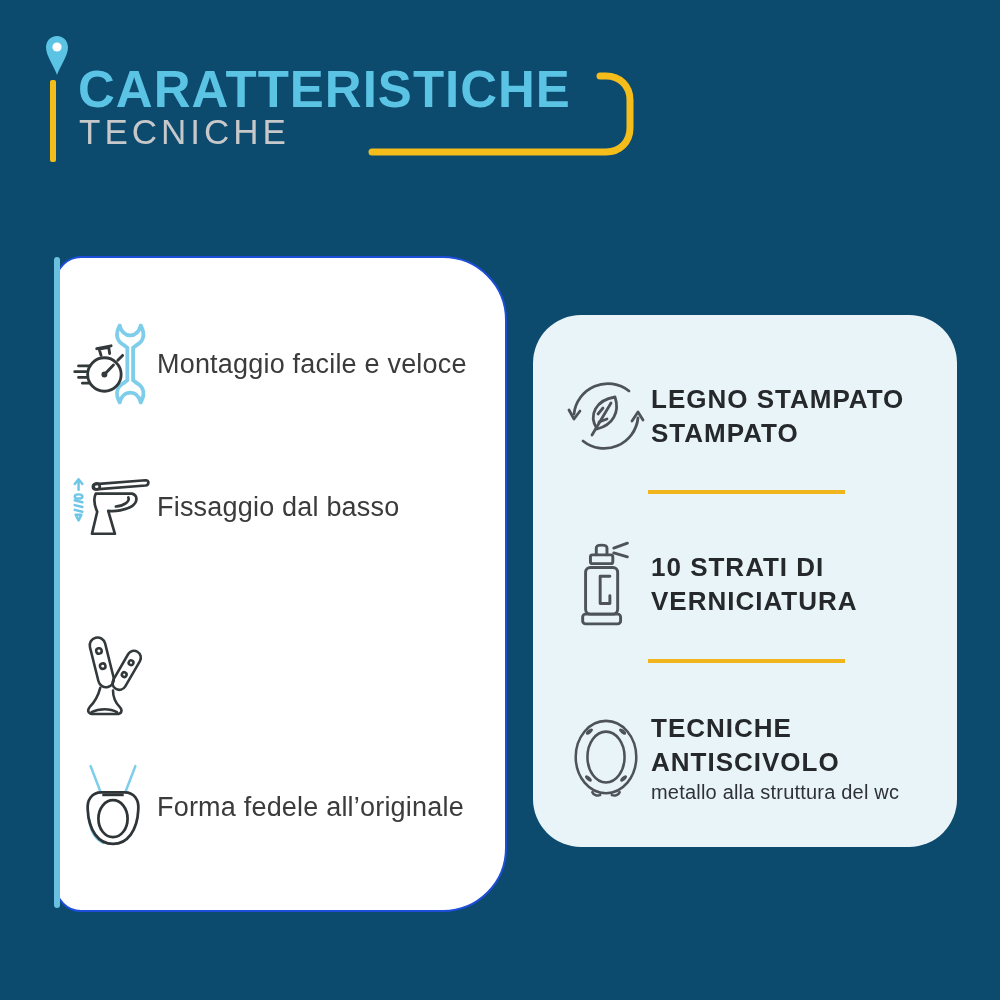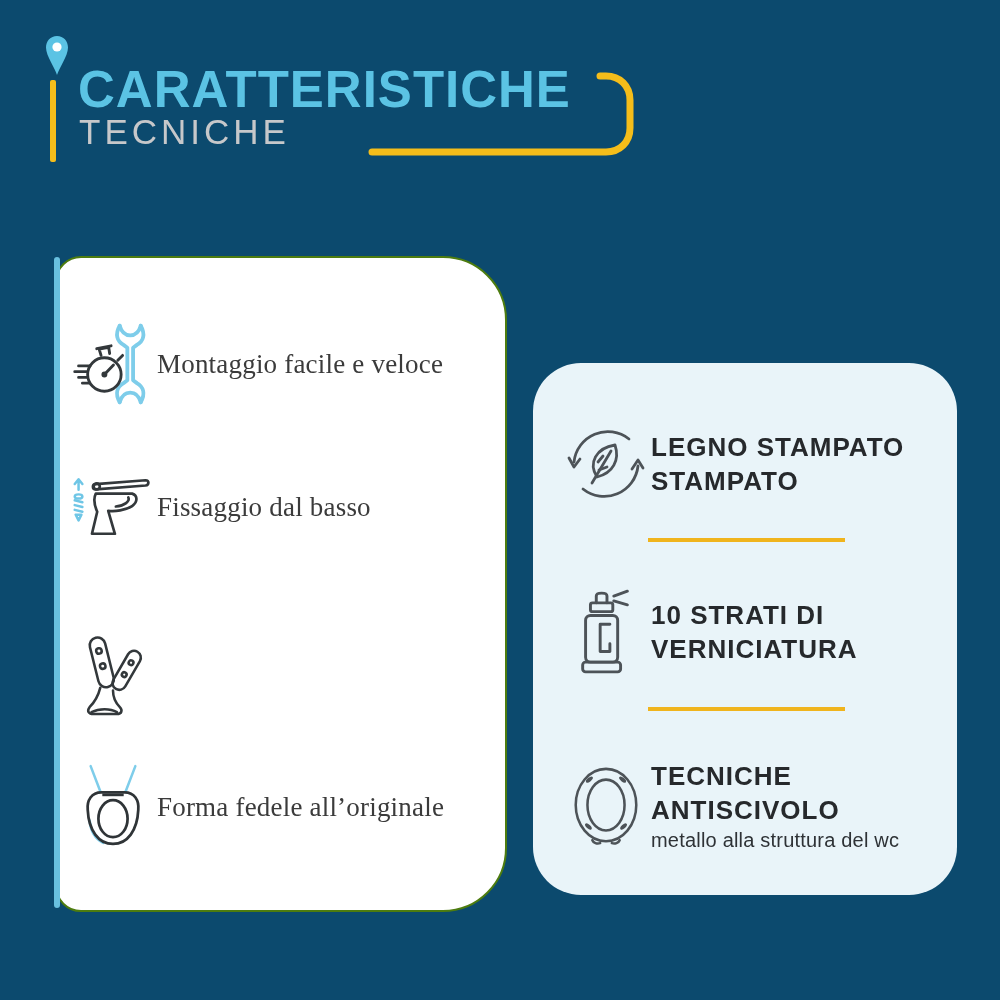--- a/index.html
+++ b/index.html
@@ -12,31 +12,31 @@
   .accent-vline { position:absolute; left:50px; top:80px; width:6px; height:82px;
                   background:#F5BD1A; border-radius:2px; }
   .title-main { position:absolute; left:78px; top:60px; font-size:51px; font-weight:800;
                 color:#5BC3E4; letter-spacing:1px; white-space:nowrap; }
   .title-sub  { position:absolute; left:79px; top:112px; font-size:35px; font-weight:400;
                 color:#C7C8CA; letter-spacing:4px; white-space:nowrap; }
   .title-bracket { position:absolute; left:366px; top:66px; width:272px; height:98px; }
 
   
   .left-panel { position:absolute; left:55px; top:256px; width:452px; height:656px;
-                border:2px solid #4d7c0f; border-radius:26px 64px 64px 26px; background:#fff;font-family:Liberation Serif, serif; }
+                border:2px solid #1d4ed8; border-radius:26px 64px 64px 26px; background:#fff; }
   .left-accent { position:absolute; left:-3px; top:-1px; width:6px; height:651px;
                  background:#69C0DF; border-radius:3px; }
   .lrow { position:absolute; left:12px; display:flex; align-items:center; height:92px; width:420px; }
   .lrow .icon-box { width:88px; min-width:88px; display:flex; align-items:center; justify-content:center; }
   .lrow .label { font-size:27px; color:#3B3B3B; line-height:38px; letter-spacing:0.2px; }
   .lrow-1 { top:60px; }  .lrow-2 { top:203px; }  .lrow-3 { top:370px; }  .lrow-4 { top:503px; }
 
   
   .right-panel { position:absolute; left:533px; top:315px; width:424px; height:532px;
-                 background:#E9F4F9; border-radius:48px;margin-top:48px; }
+                 background:#E9F4F9; border-radius:48px; }
   .rrow { position:absolute; left:28px; display:flex; align-items:center; width:370px; }
   .rrow .icon-box { width:90px; min-width:90px; display:flex; align-items:center; justify-content:center; }
   .rrow .rtitle { font-size:26px; line-height:34px; font-weight:600; color:#26292C;
                   letter-spacing:1px; }
   .rrow .rsub { font-size:20px; font-weight:400; color:#2E3236; letter-spacing:0.2px; margin-top:2px; }
   .rrow-1 { top:55px; height:92px; }
   .rrow-2 { top:223px; height:92px; }
   .rrow-3 { top:395px; height:95px; }
   .divider { position:absolute; left:115px; width:197px; height:4px; background:#F0B41D; }
   .divider-1 { top:175px; }  .divider-2 { top:344px; }

